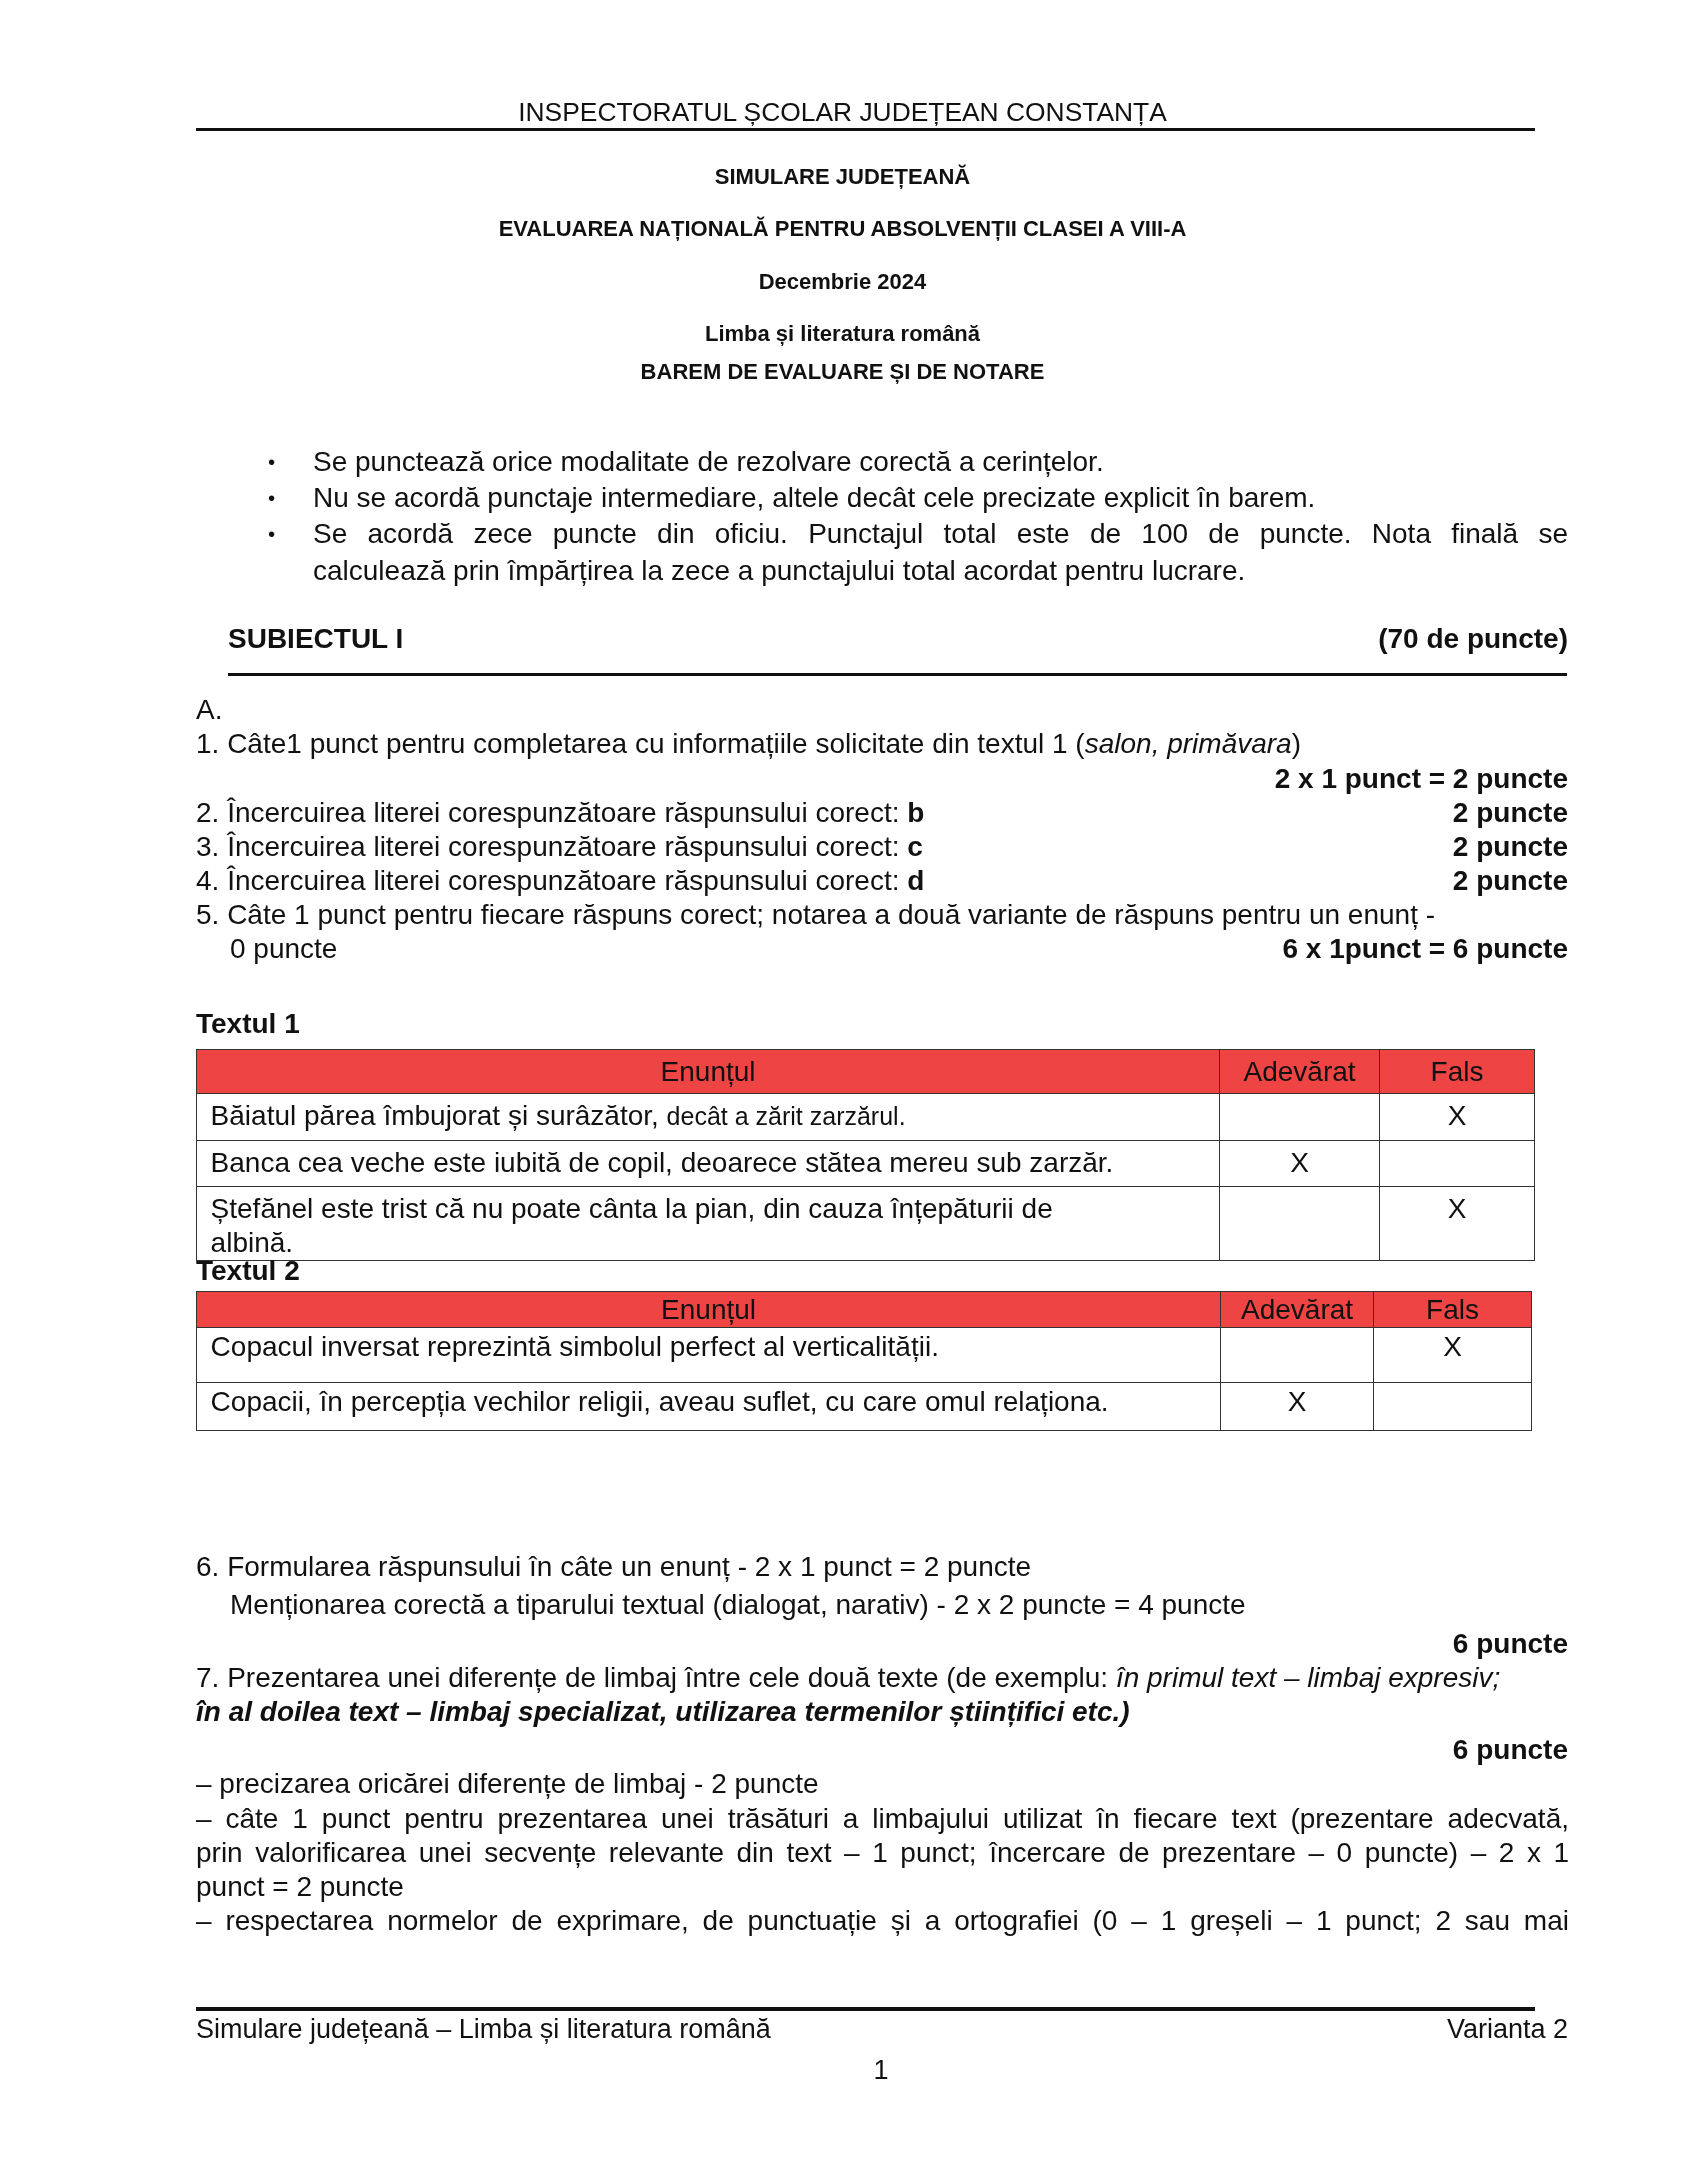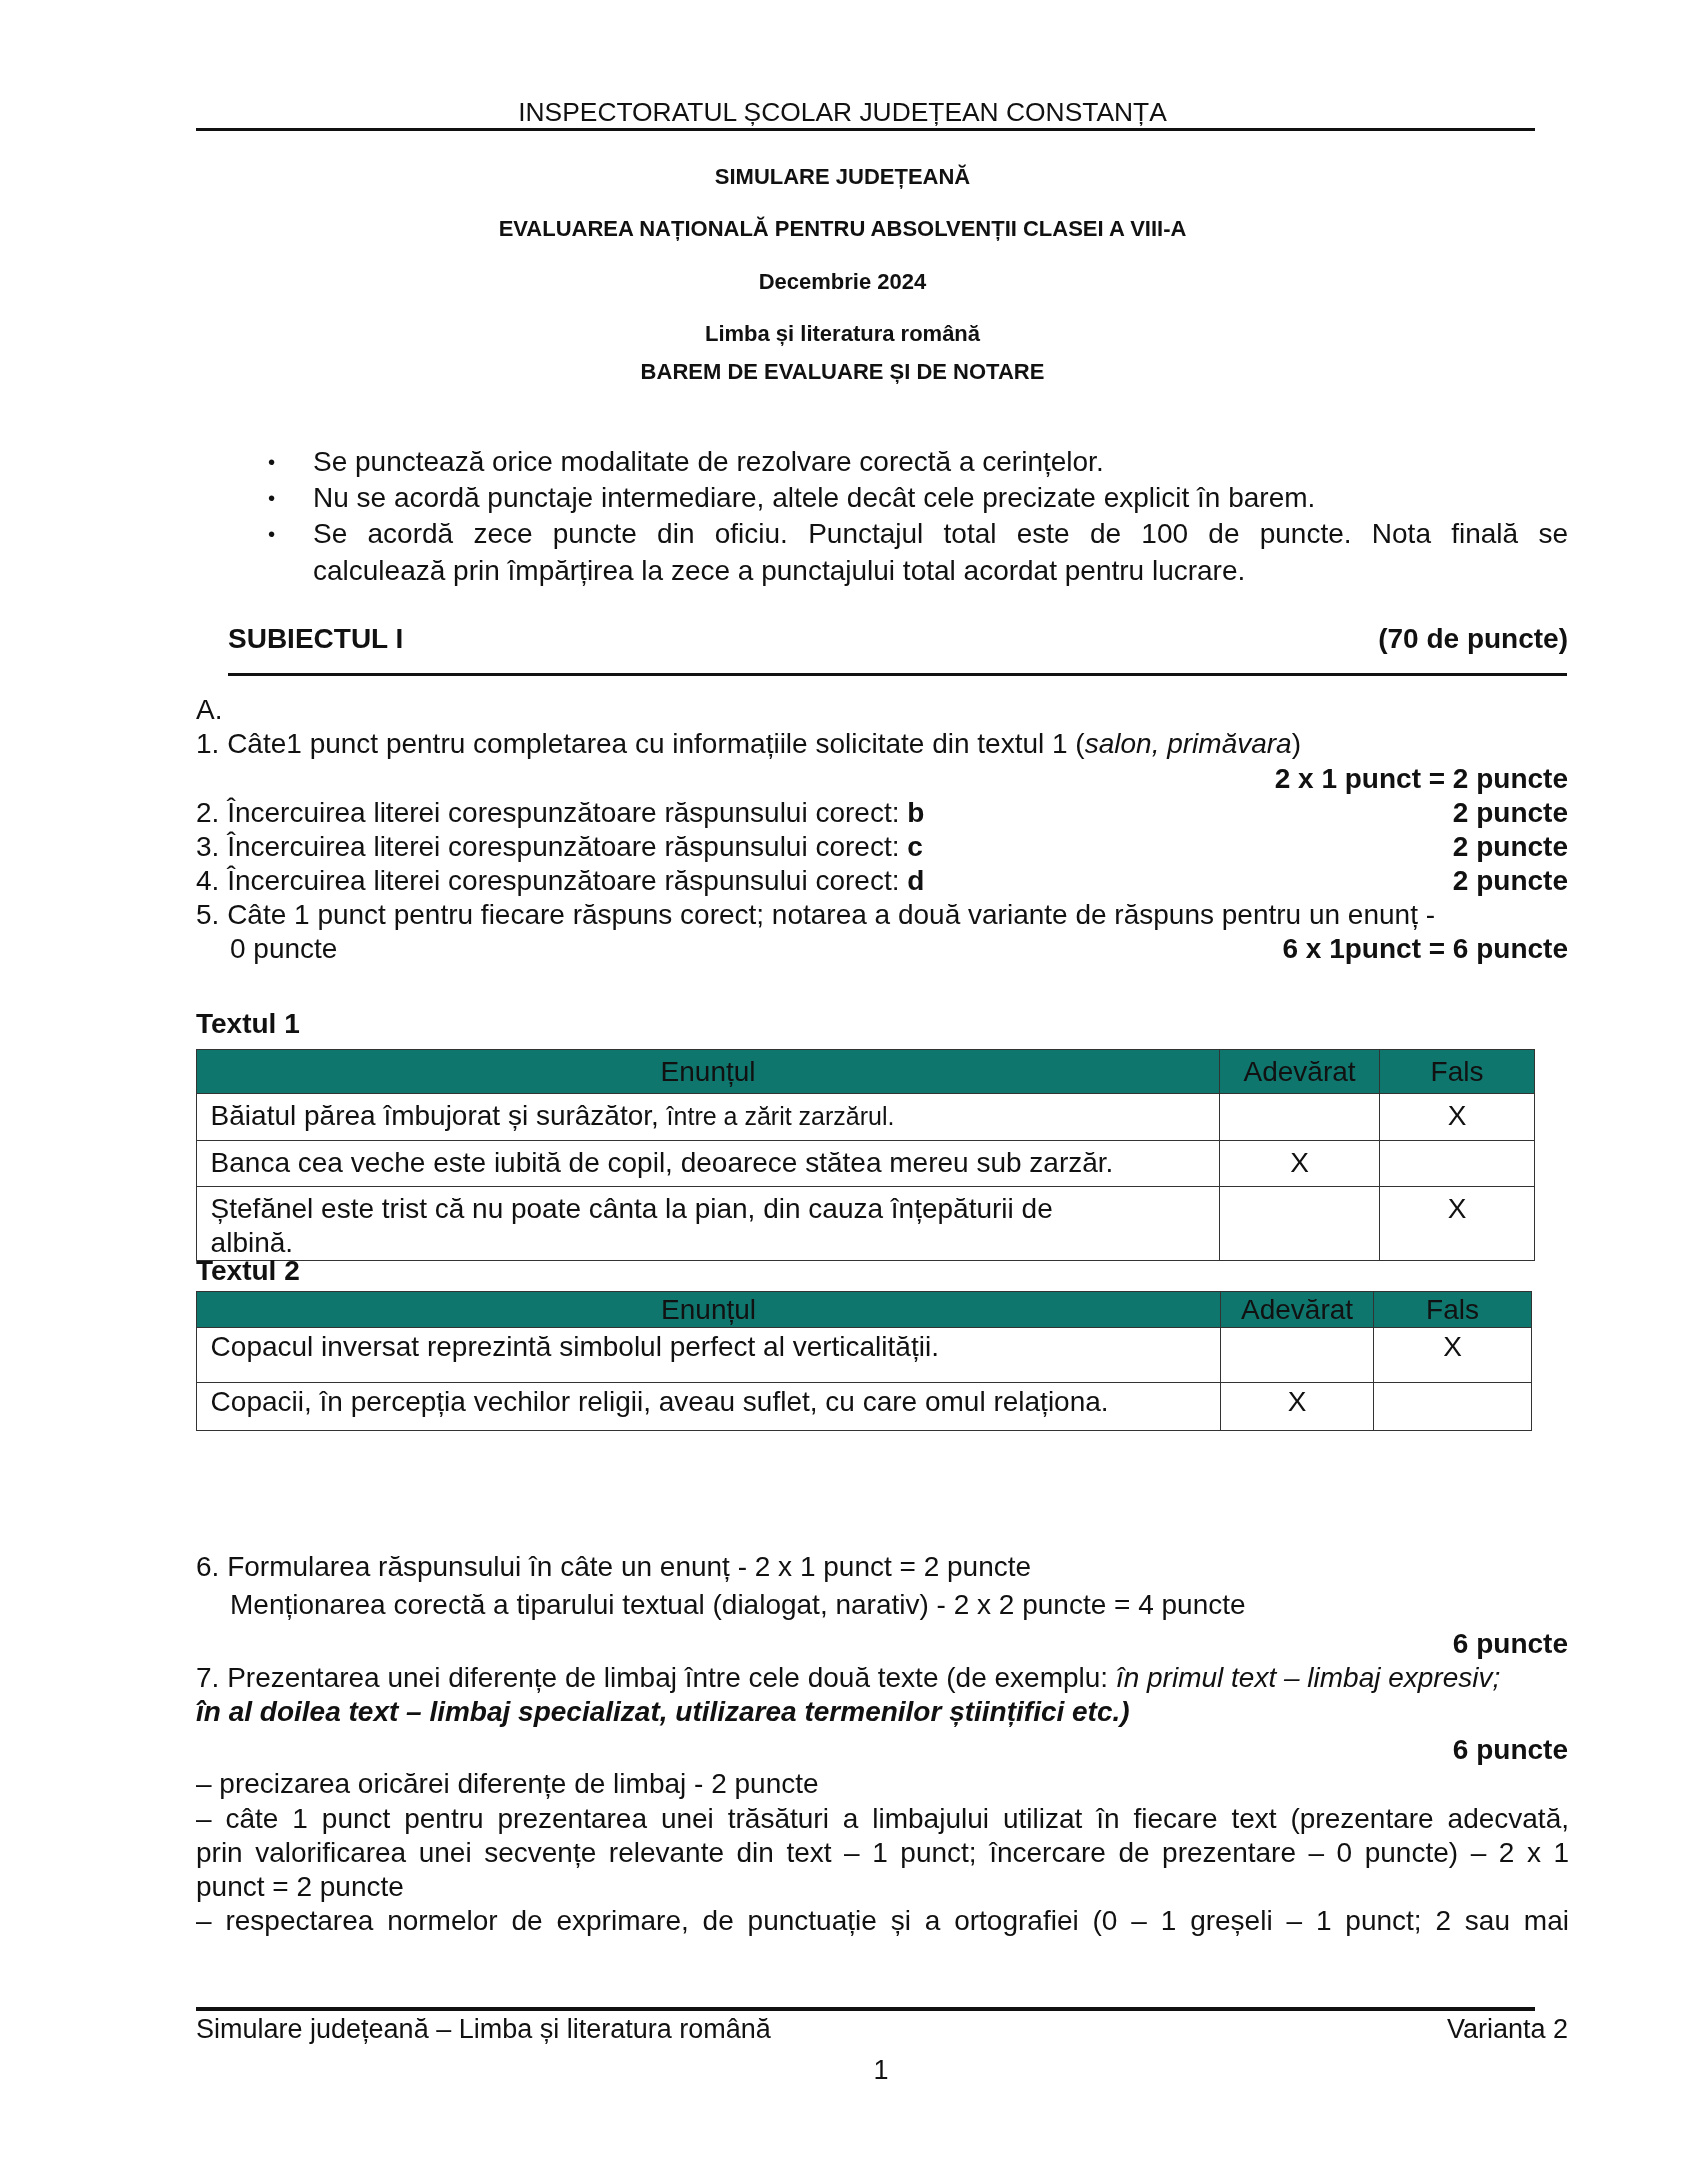--- a/index.html
+++ b/index.html
@@ -26,21 +26,21 @@
     #subj-rule { left: 228px; top: 673px; width: 1339px; height: 3.4px; background: #111; }
 
     table.tf {
       position: absolute; border-collapse: collapse;
       font-size: 28px; color: #111;
     }
     table.tf td, table.tf th {
       border: 1.7px solid #333; padding: 0 13.6px; vertical-align: top;
       font-weight: normal; line-height: 34px;
     }
-    table.tf th { background: #0f766e; text-align: center; vertical-align: middle; }
+    table.tf th { background: #ef4444; text-align: center; vertical-align: middle; }
     table.tf td.mark { text-align: center; }
     .small { font-size: 25px; }
 
     #foot-rule { left: 196px; top: 2007px; width: 1339px; height: 4.3px; background: #111; }
   </style>
 </head>
 <body>
 
 <div id="hdr-org" class="abs">INSPECTORATUL ȘCOLAR JUDEȚEAN CONSTANȚA</div>
 <div id="hdr-rule" class="abs"></div>
@@ -98,21 +98,21 @@
       <col style="width:160px">
       <col style="width:155px">
     </colgroup>
   <tbody>
       <tr style="height:44px;">
     <th>Enunțul</th>
     <th>Adevărat</th>
     <th>Fals</th>
   </tr>
   <tr style="height:47px;">
-    <td style="padding-top:5.1px;"><span>Băiatul părea îmbujorat și surâzător, </span><span class="small">între a zărit zarzărul.</span></td>
+    <td style="padding-top:5.1px;"><span>Băiatul părea îmbujorat și surâzător, </span><span class="small">decât a zărit zarzărul.</span></td>
     <td class="mark" style="padding-top:5.1px;"></td>
     <td class="mark" style="padding-top:5.1px;">X</td>
   </tr>
   <tr style="height:46px;">
     <td style="padding-top:5.1px;">Banca cea veche este iubită de copil, deoarece stătea mereu sub zarzăr.</td>
     <td class="mark" style="padding-top:5.1px;">X</td>
     <td class="mark" style="padding-top:5.1px;"></td>
   </tr>
   <tr style="height:70px;">
     <td style="padding-top:5.1px;">

